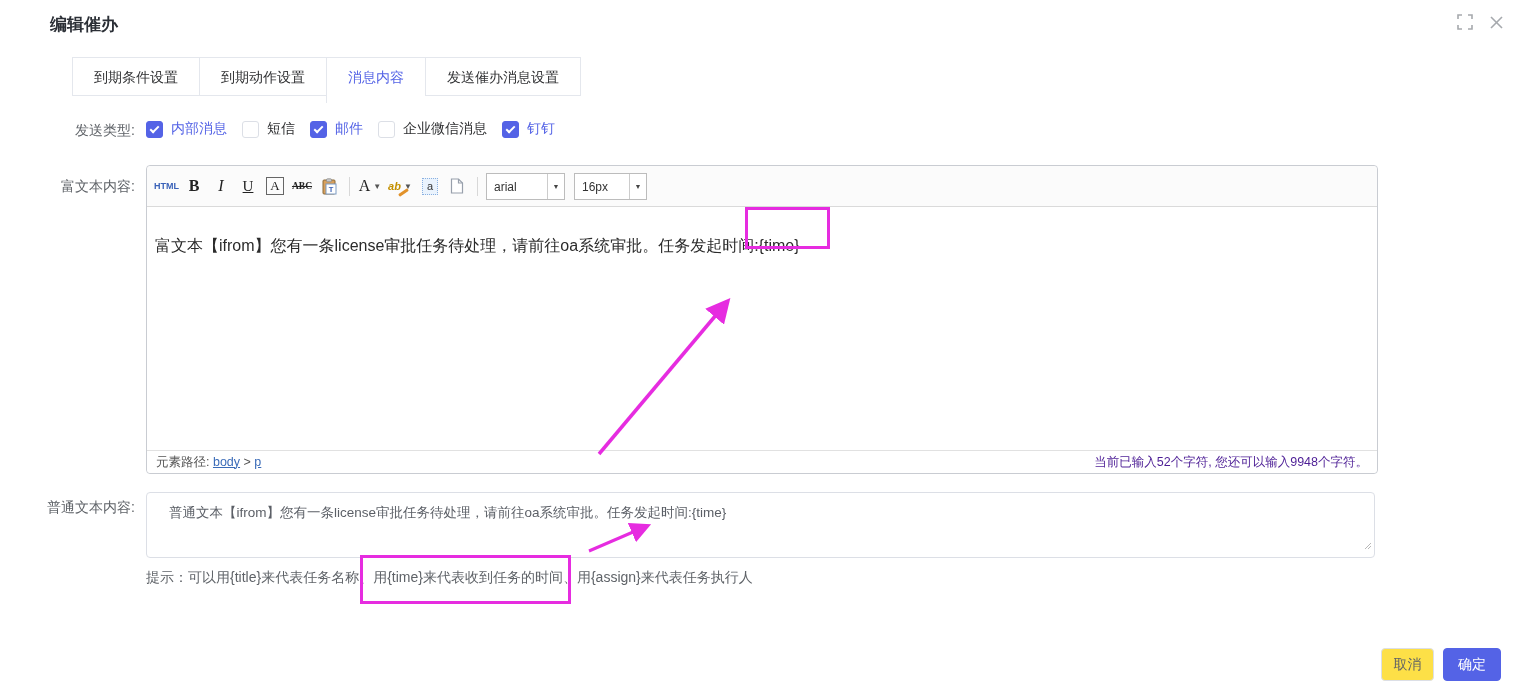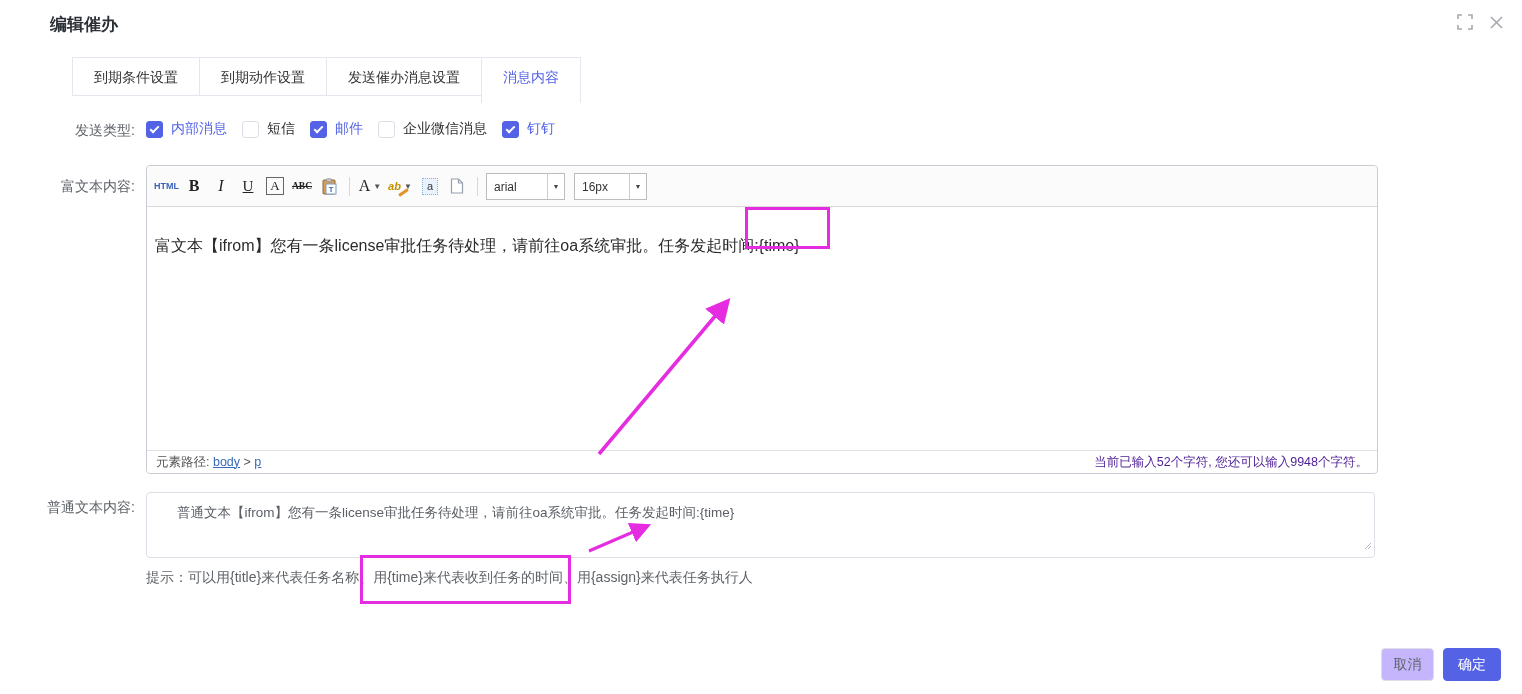--- a/index.html
+++ b/index.html
@@ -68,30 +68,30 @@
   .editor-body { position:absolute; top:42px; left:0; right:0; bottom:24px; padding:26px 8px;
                  font-size:16px; color:#2b2b2b; line-height:24px; overflow:hidden; cursor:text; }
   .editor-status { position:absolute; left:0; right:0; bottom:0; height:23px; border-top:1px solid #e1e1e1;
                    display:flex; justify-content:space-between; align-items:center; padding:0 9px;
                    font-size:12.5px; color:#555; background:#fff; border-radius:0 0 4px 4px; }
   .path-link { color:var(--link); text-decoration:underline; cursor:pointer; }
   .char-count { color:#4c1d95; }
 
   
   .plain-box { position:absolute; left:146px; top:492px; width:1229px; height:66px;
-               border:1px solid #dcdfe6; border-radius:4px; background:#fff; padding:10px 30px;
+               border:1px solid #dcdfe6; border-radius:4px; background:#fff; padding:10px 22px;
                font-size:13.5px; color:#5b5f66; line-height:19px; cursor:text; }
   .grip { position:absolute; right:2px; bottom:2px; }
 
   .hint { position:absolute; left:146px; top:569px; font-size:14px; color:#5f6368; white-space:nowrap; }
 
   
   .btn { position:absolute; top:648px; height:33px; border-radius:4px; font-size:14px;
          display:flex; align-items:center; justify-content:center; cursor:pointer; }
-  .btn-cancel { left:1381px; width:53px; background:#c4b5fd; border:1px solid #dcdfe6; color:#606266; }
+  .btn-cancel { left:1381px; width:53px; background:#fde047; border:1px solid #dcdfe6; color:#606266; }
   .btn-confirm { left:1443px; width:58px; background:var(--accent); color:#fff; border:1px solid var(--accent); }
 
   
   .ann-box { position:absolute; border:3px solid var(--annotation); pointer-events:none; z-index:20; }
   .ann-box-1 { left:745px; top:207px; width:85px; height:42px; }
   .ann-box-2 { left:360px; top:555px; width:211px; height:49px; }
   .ann-overlay { position:absolute; left:0; top:0; width:1522px; height:694px;
                  pointer-events:none; z-index:21; }
   .ann-stroke { stroke:var(--annotation); }
   .ann-fill { fill:var(--annotation); }
@@ -115,22 +115,22 @@
       <g stroke="#a6a9ad" stroke-width="1.6">
           <path d="M2,2 L13,13"></path>
           <path d="M13,2 L2,13"></path>
         </g>
     </svg>
   </div>
 
   <div class="tabbar">
     <div class="tab">到期条件设置</div>
     <div class="tab">到期动作设置</div>
+    <div class="tab active">消息内容</div>
     <div class="tab">发送催办消息设置</div>
-    <div class="tab active">消息内容</div>
   </div>
 
   <div class="form-label" style="top:122px;">发送类型:</div>
   <div class="send-row">
     <span class="cb-group">
       <span class="cb checked">
           <span class="tick"></span>
         </span>
       <span class="cb-label checked">内部消息</span>
     </span>

